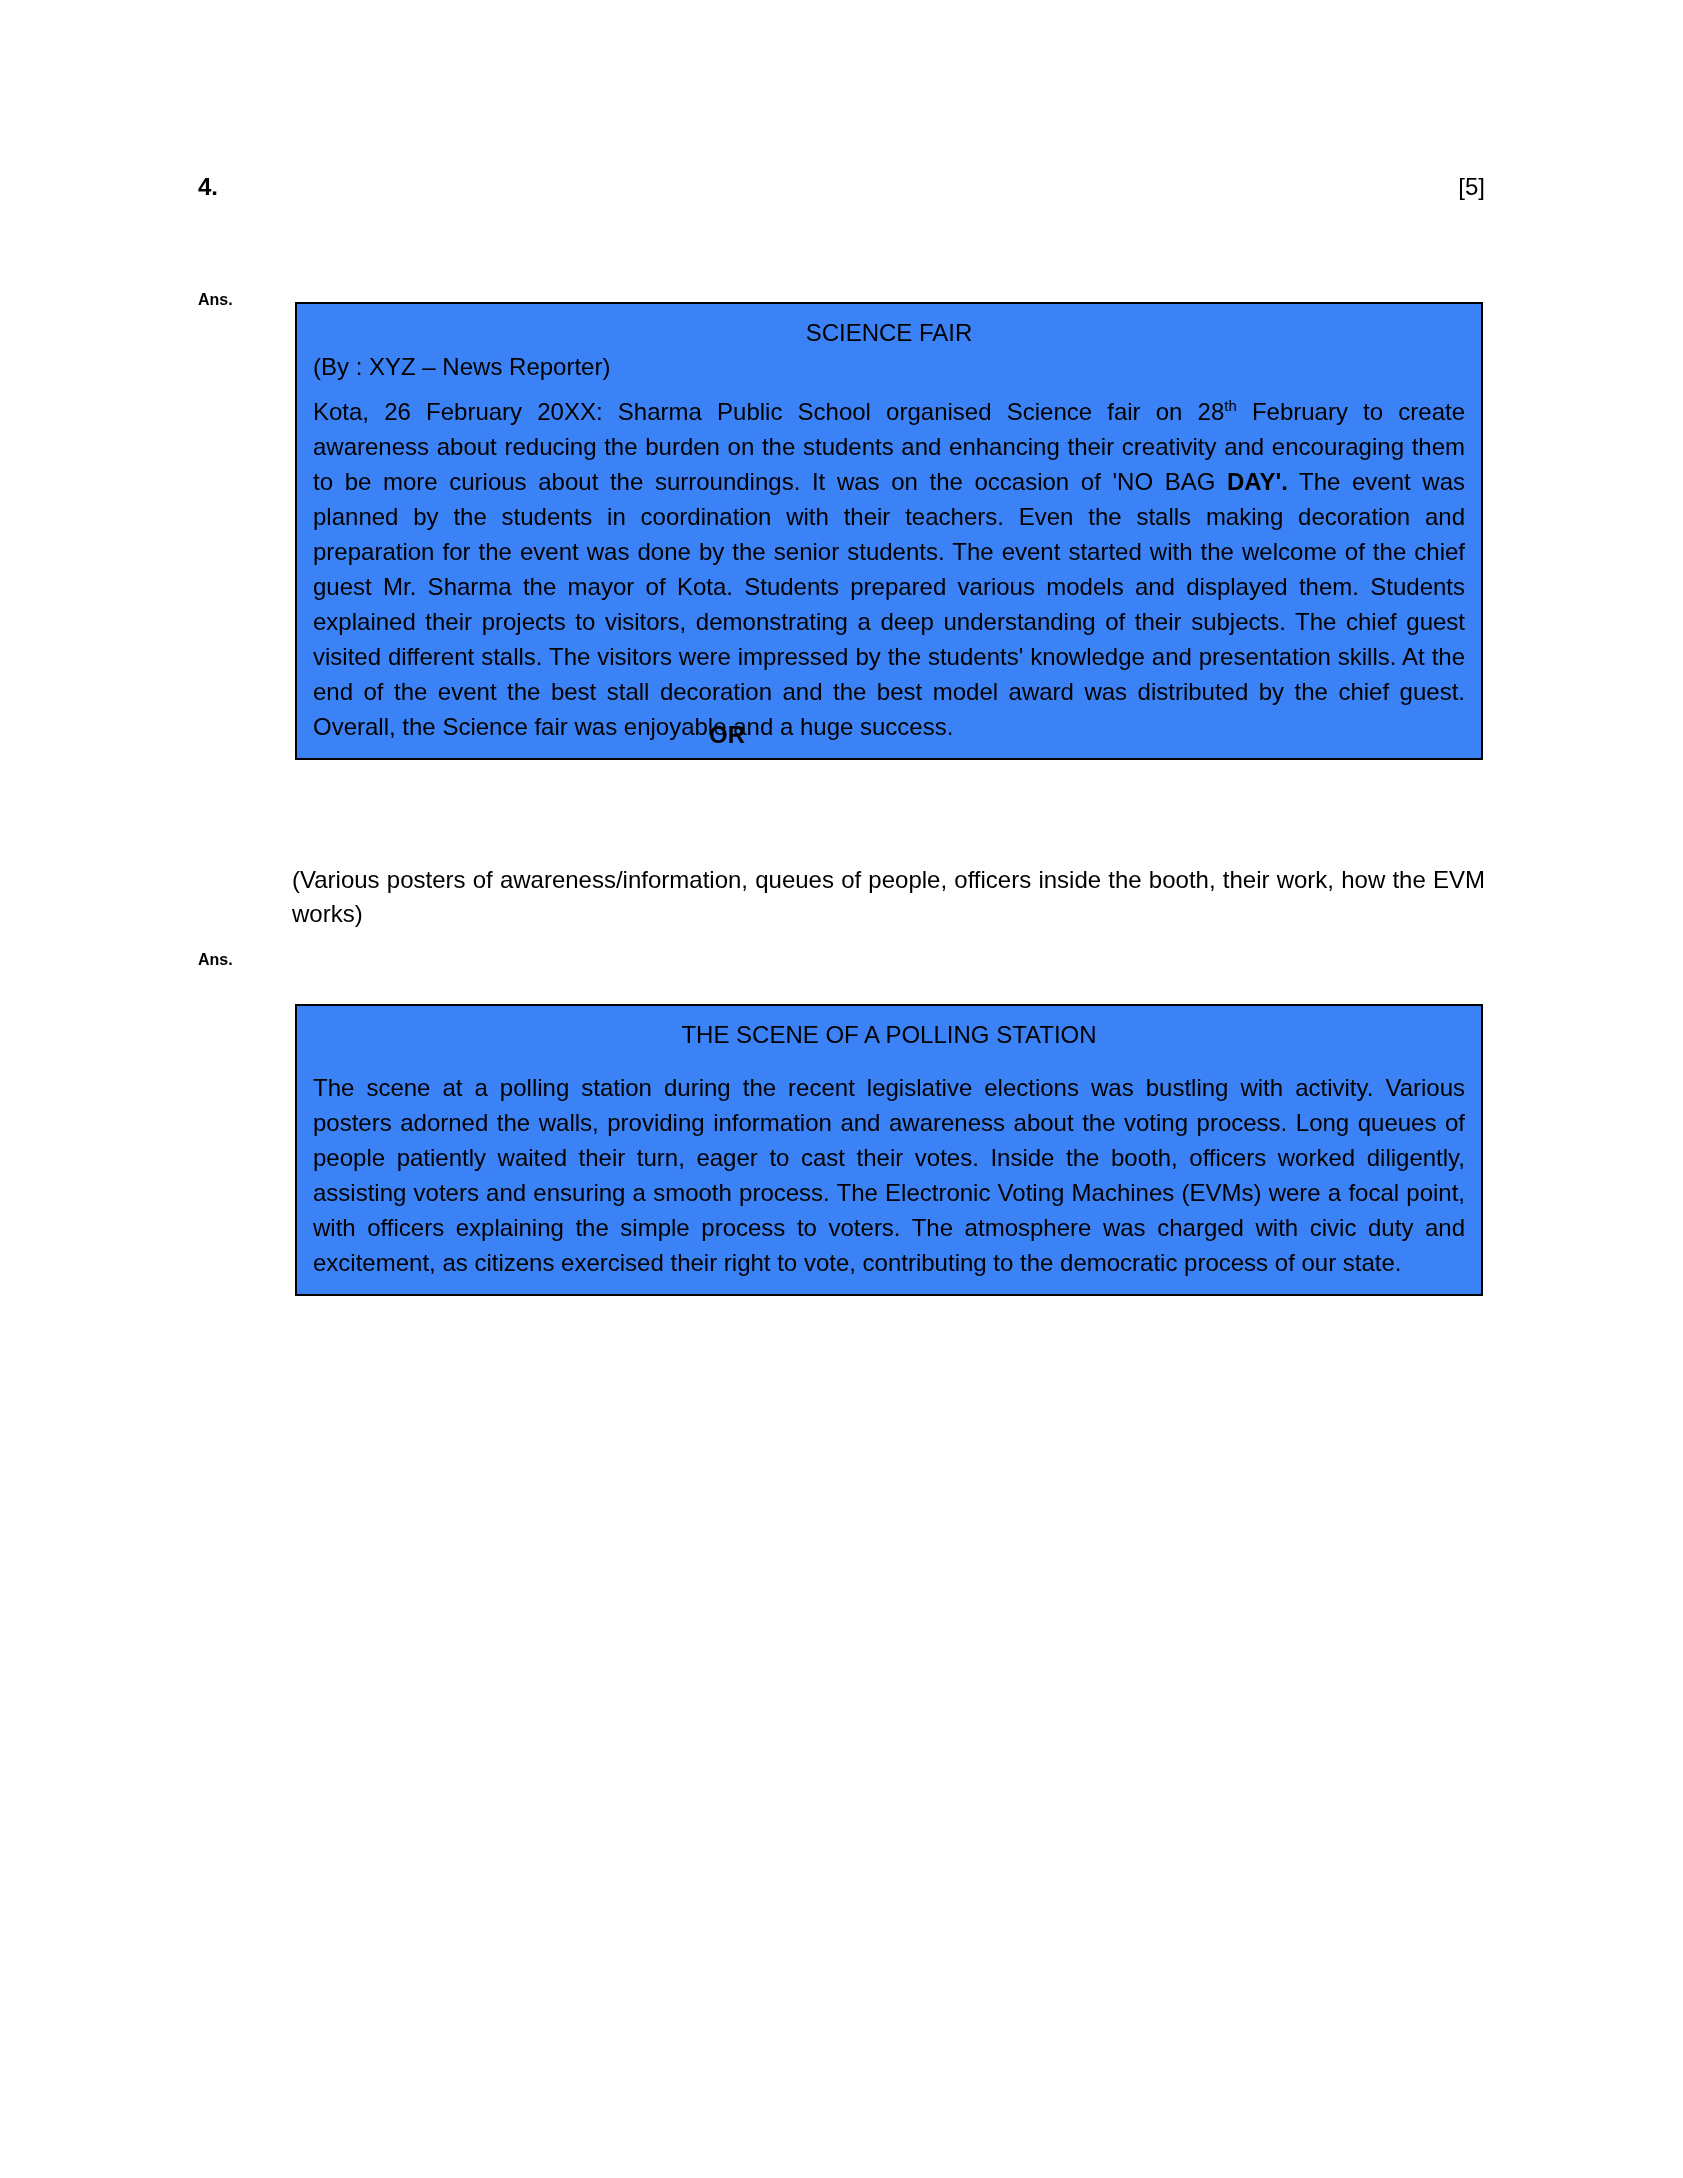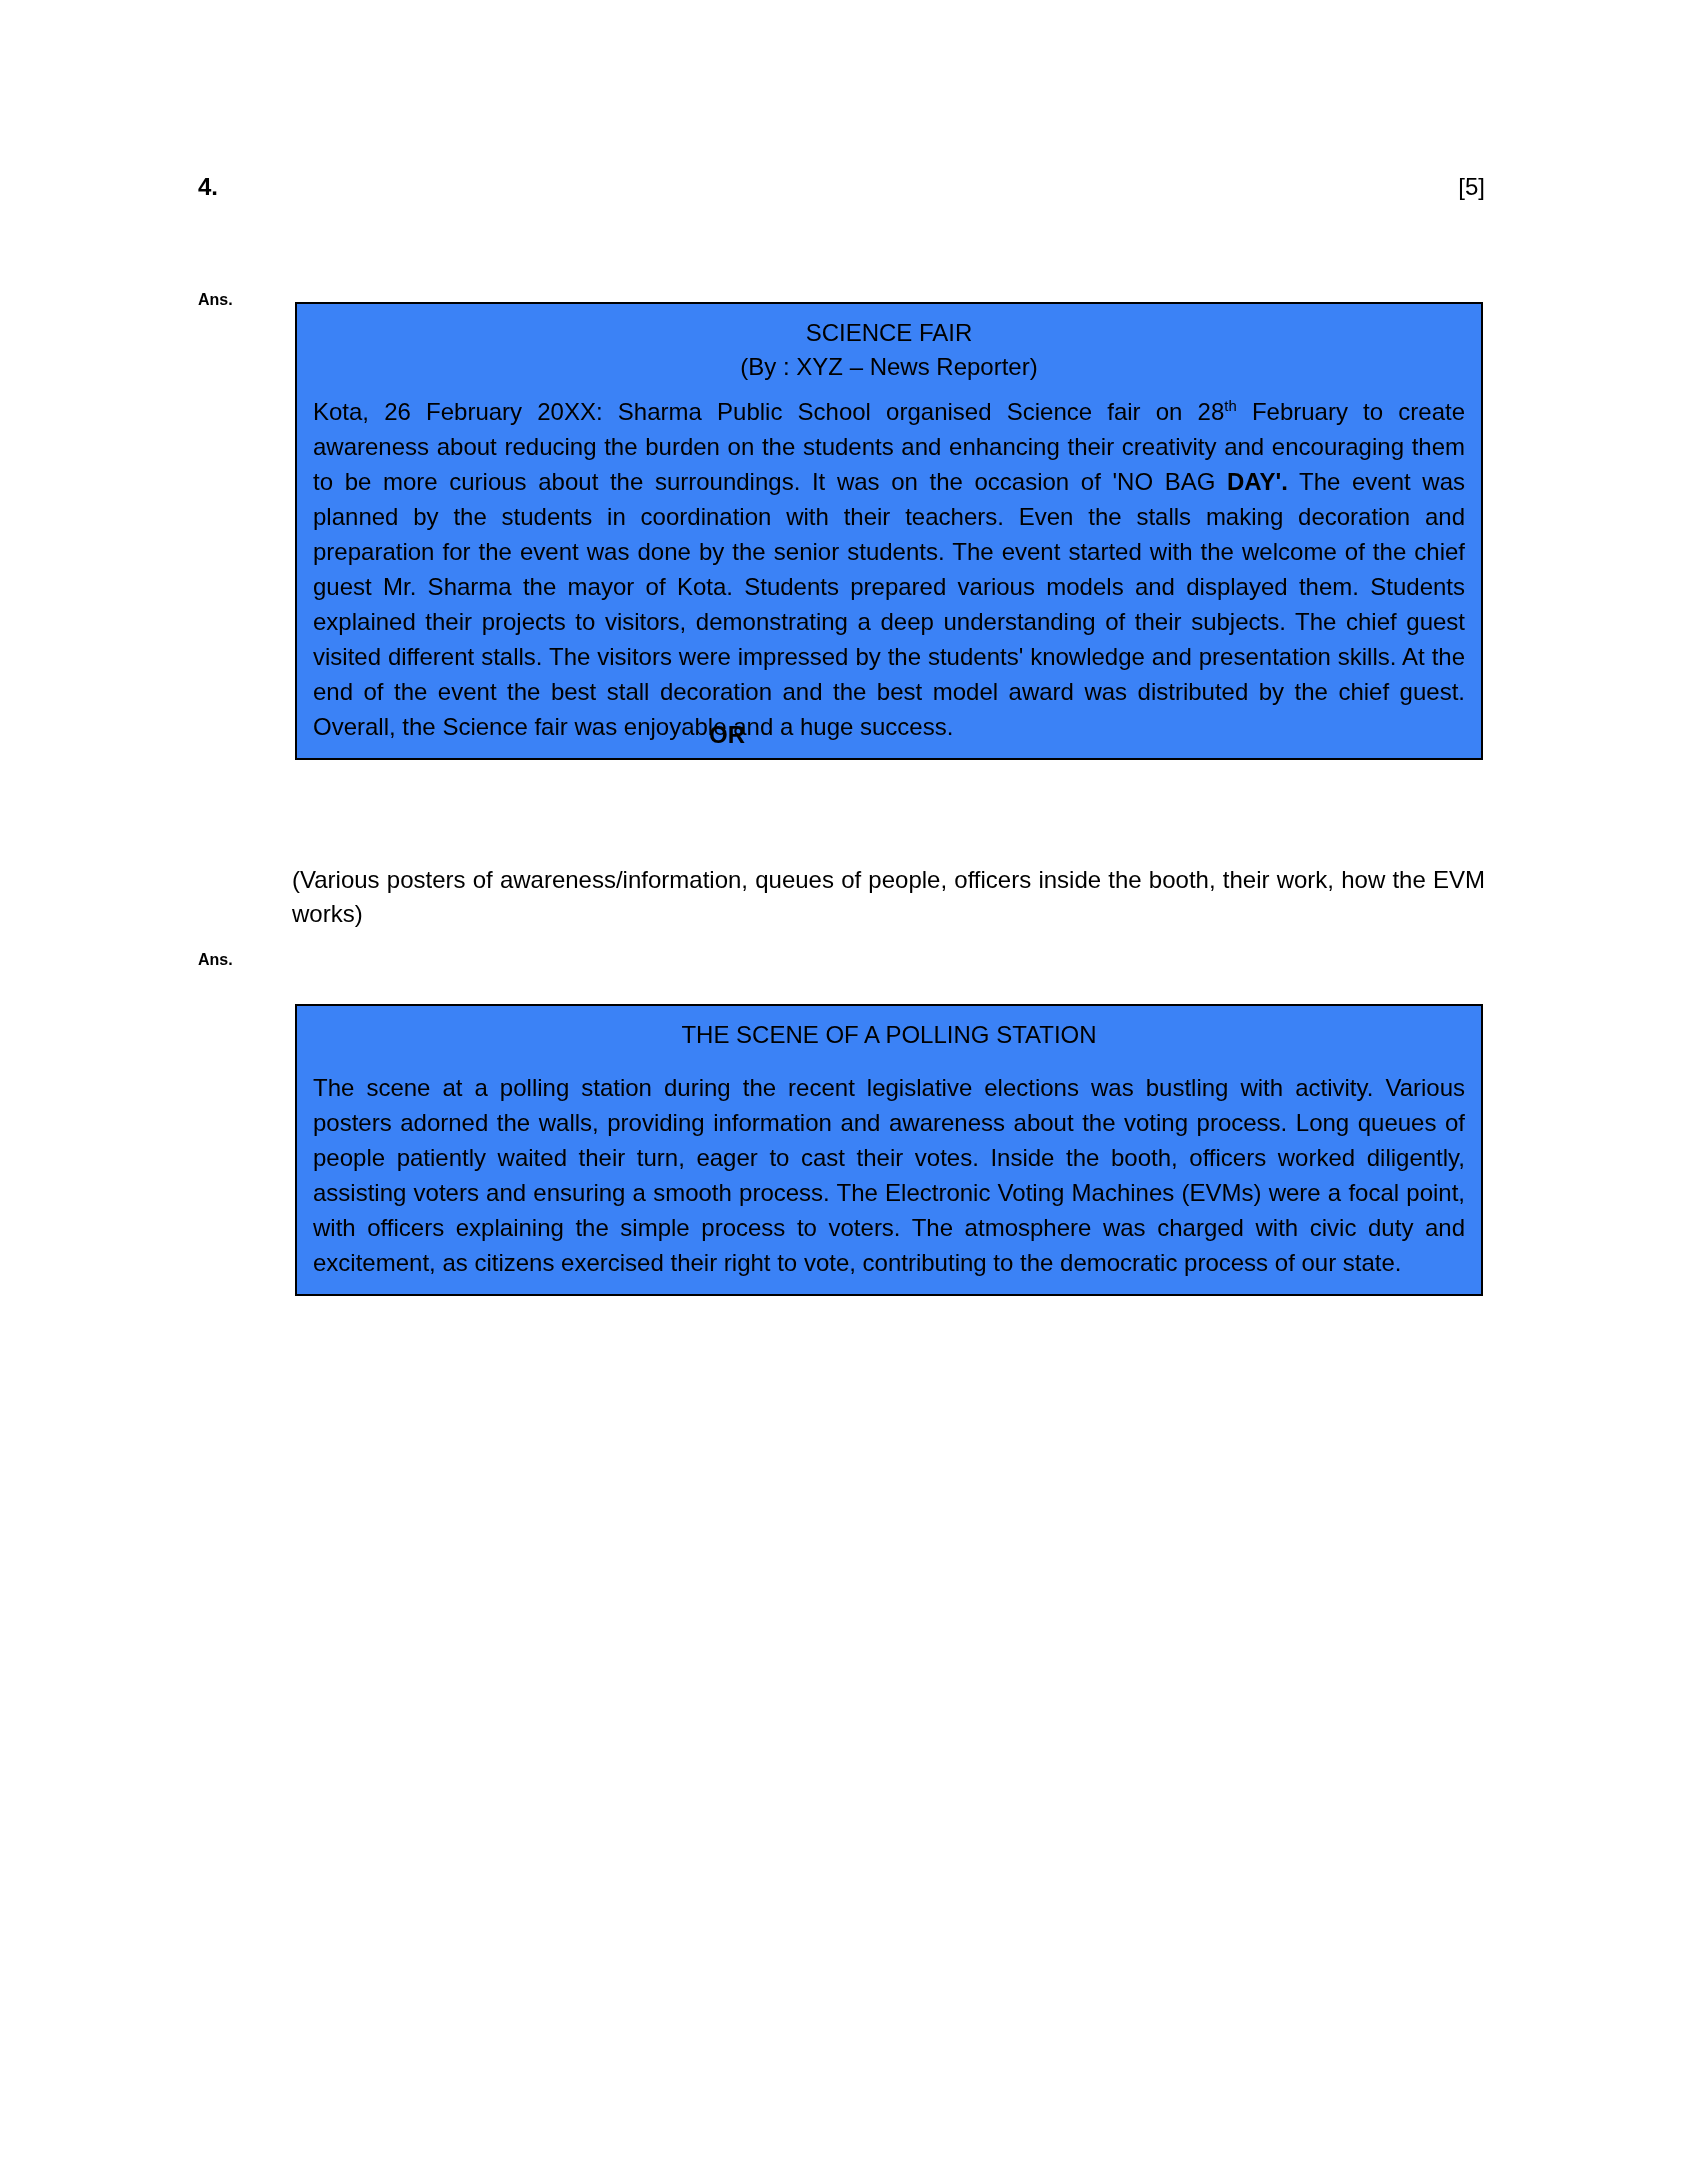--- a/index.html
+++ b/index.html
@@ -67,21 +67,20 @@
     border: 2.5px solid #000000;
     background: #3b82f6;
     padding: 12px 16px 14px 16px;
   }
   .box-title {
     text-align: center;
     font-size: 24px;
     line-height: 34px;
   }
   .box-subtitle {
-    text-align: center;
     font-size: 24px;
     line-height: 34px;
   }
   .box-body {
     font-size: 24px;
     line-height: 35px;
     text-align: justify;
     text-justify: inter-word;
     margin-top: 10px;
   }

